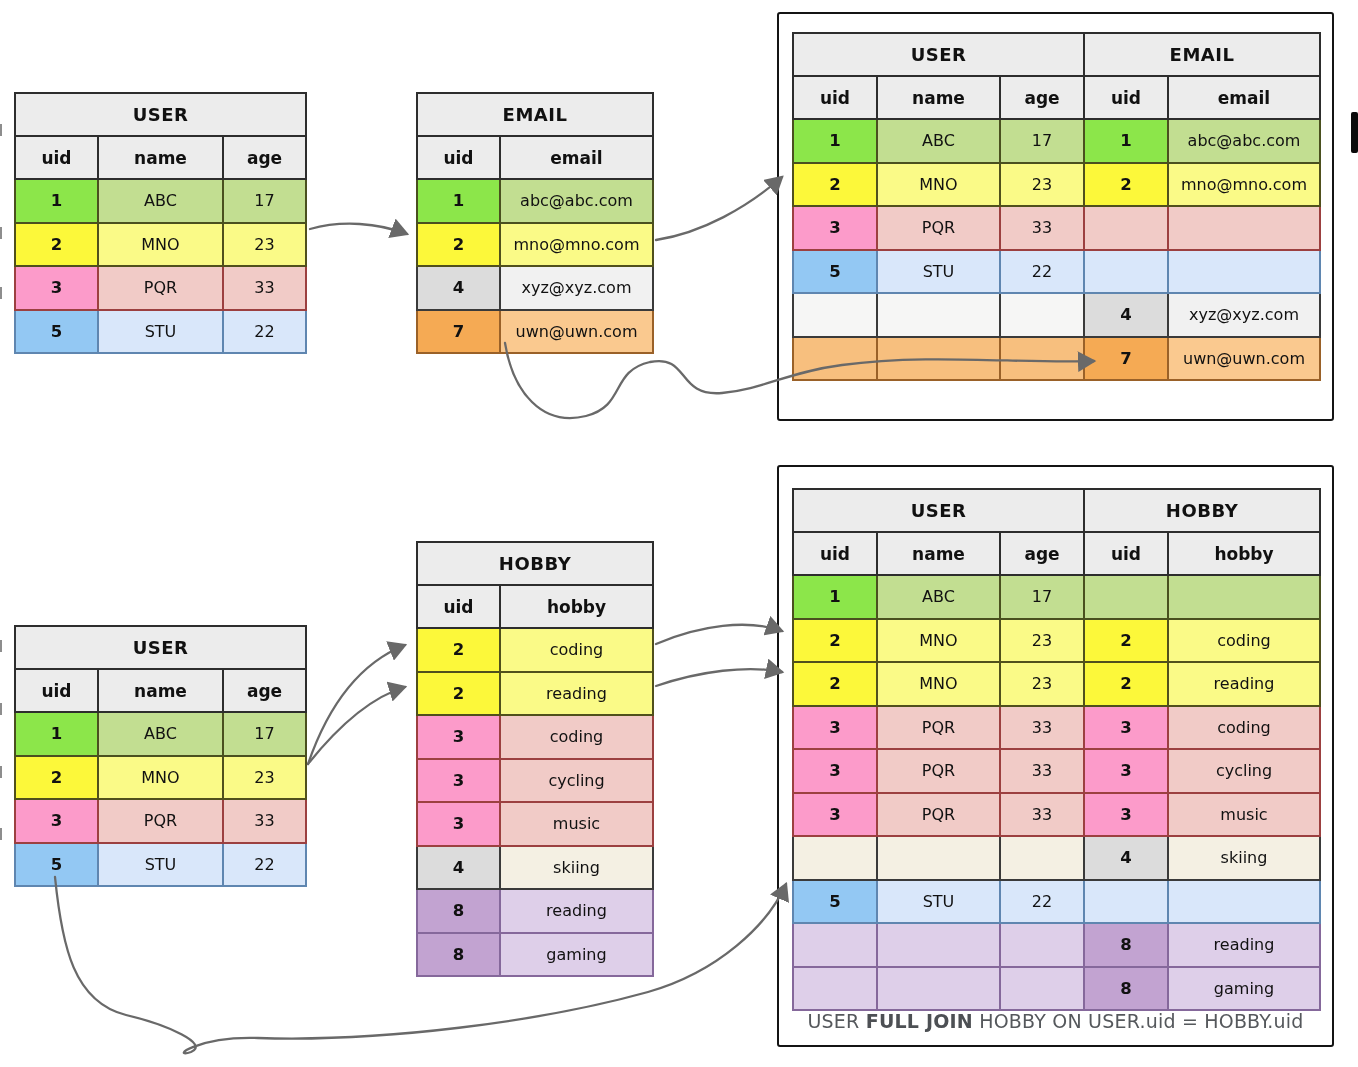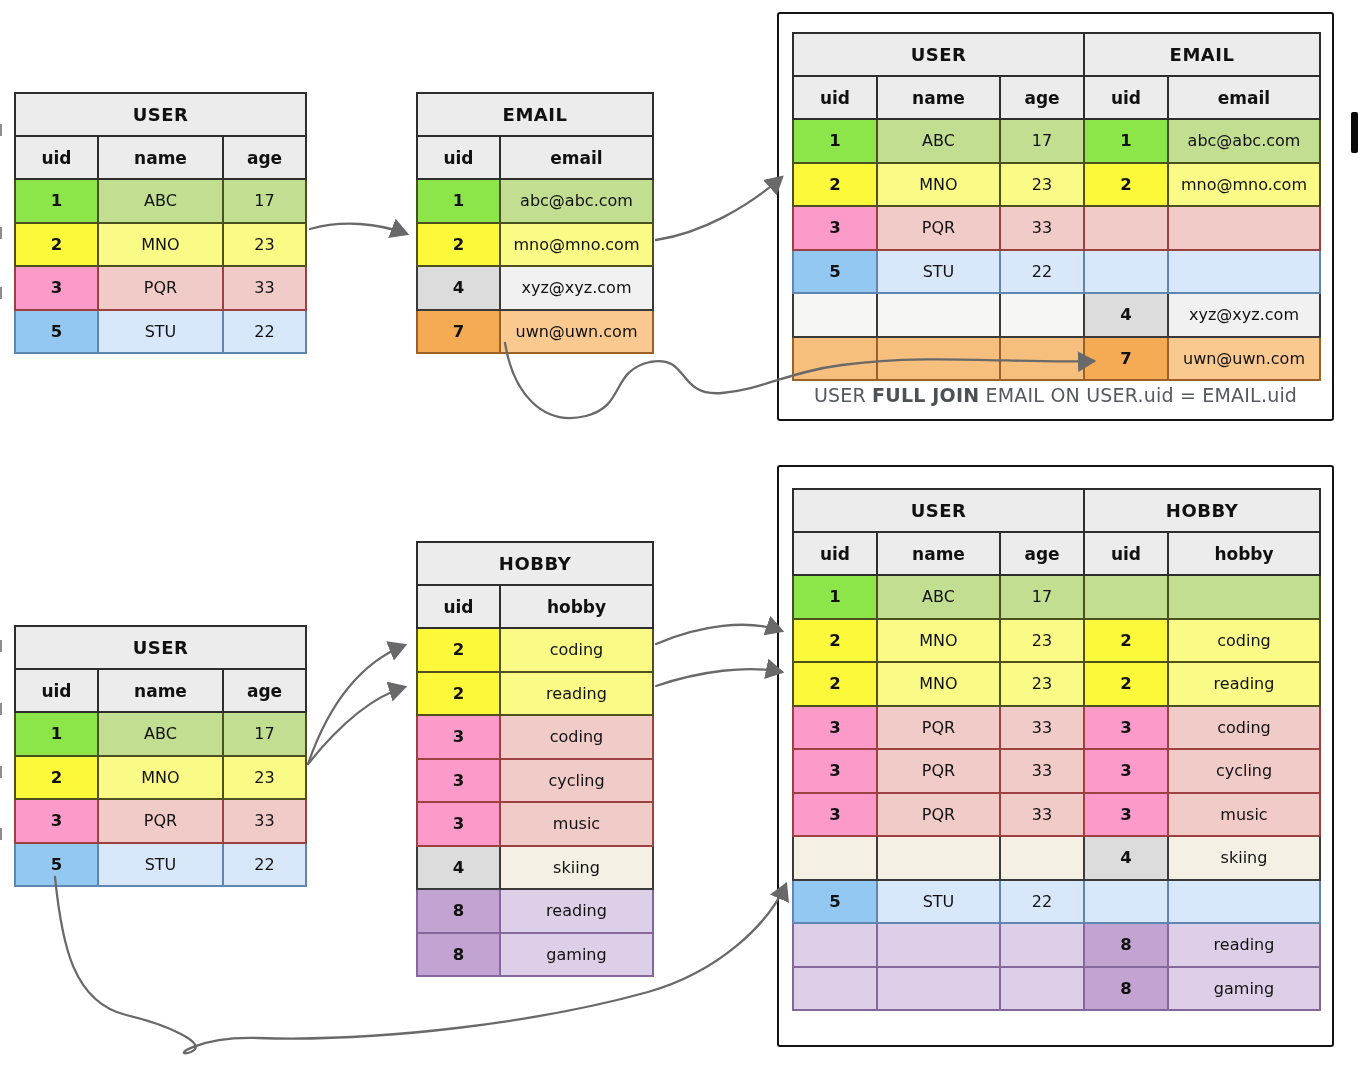--- a/index.html
+++ b/index.html
@@ -169,21 +169,20 @@
             <tr>
               <td class="cell data-cell" style="background: rgb(247, 191, 126); border-color: rgb(154, 97, 40);"></td>
               <td class="cell data-cell" style="background: rgb(247, 191, 126); border-color: rgb(154, 97, 40);"></td>
               <td class="cell data-cell" style="background: rgb(247, 191, 126); border-color: rgb(154, 97, 40);"></td>
               <td class="cell uid-cell gs" style="background: rgb(245, 170, 84); border-color: rgb(154, 97, 40);">7</td>
               <td class="cell data-cell" style="background: rgb(250, 201, 143); border-color: rgb(154, 97, 40);">uwn@uwn.com</td>
             </tr>
           </tbody>
         </table>
       </div>
-    <div class="caption"><span>USER </span><b>FULL JOIN</b><span> EMAIL ON USER.uid = EMAIL.uid</span></div>
   </div>
 
   <div class="tbl" style="left:14px;top:625px">
       <table>
         <colgroup>
           <col style="width: 83px;">
           <col style="width: 125px;">
           <col style="width: 83px;">
         </colgroup>
         <tbody>
@@ -357,20 +356,21 @@
             <tr>
               <td class="cell data-cell" style="background: rgb(222, 207, 233); border-color: rgb(133, 104, 155);"></td>
               <td class="cell data-cell" style="background: rgb(222, 207, 233); border-color: rgb(133, 104, 155);"></td>
               <td class="cell data-cell" style="background: rgb(222, 207, 233); border-color: rgb(133, 104, 155);"></td>
               <td class="cell uid-cell gs" style="background: rgb(194, 163, 209); border-color: rgb(133, 104, 155);">8</td>
               <td class="cell data-cell" style="background: rgb(222, 207, 233); border-color: rgb(133, 104, 155);">gaming</td>
             </tr>
           </tbody>
         </table>
       </div>
+    <div class="caption"><span>USER </span><b>FULL JOIN</b><span> HOBBY ON USER.uid = HOBBY.uid</span></div>
   </div>
 
   <svg class="arrows" viewBox="0 0 1358 1067">
     <defs>
       <marker id="arr" markerWidth="9" markerHeight="9" refX="7" refY="4.5" orient="auto">
         <path d="M0,0 L8,4.5 L0,9 z" fill="#696969"></path>
       </marker>
     </defs>
     <g fill="none" stroke="#696969" stroke-width="2.3" stroke-linecap="round">
       <path marker-end="url(#arr)" d="M 310 229 C 342 220, 378 223, 407 234"></path>

